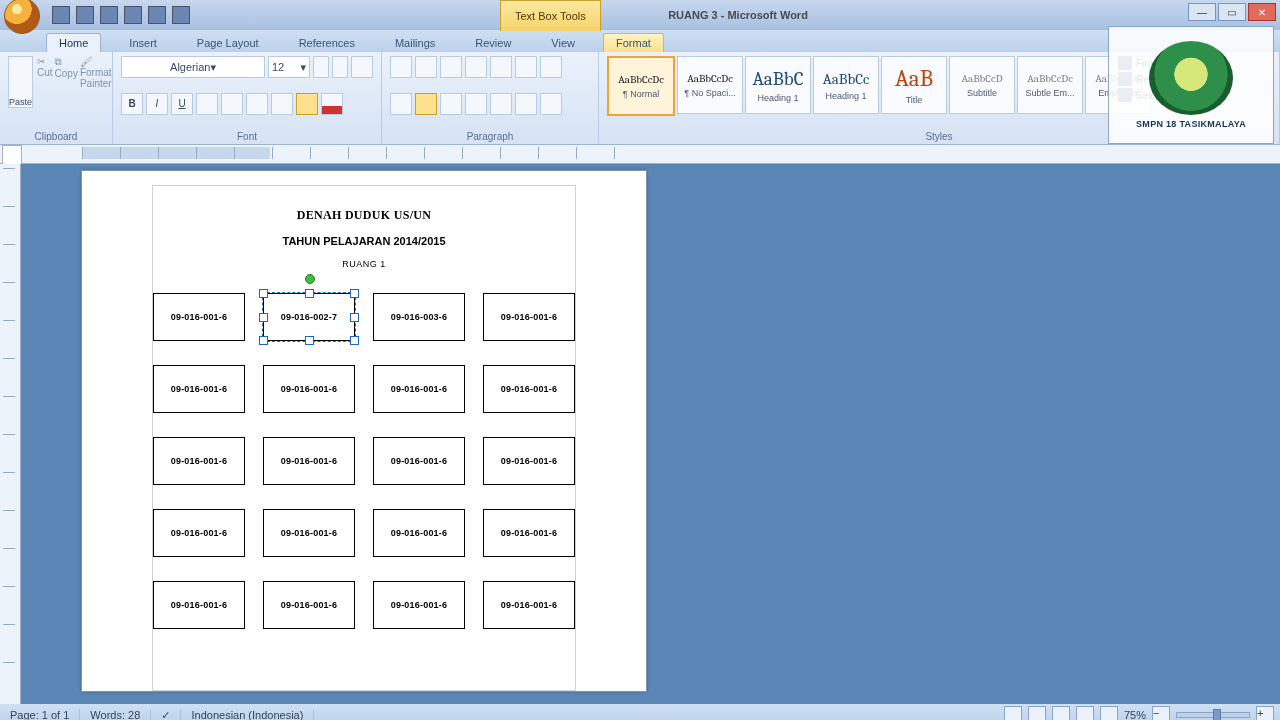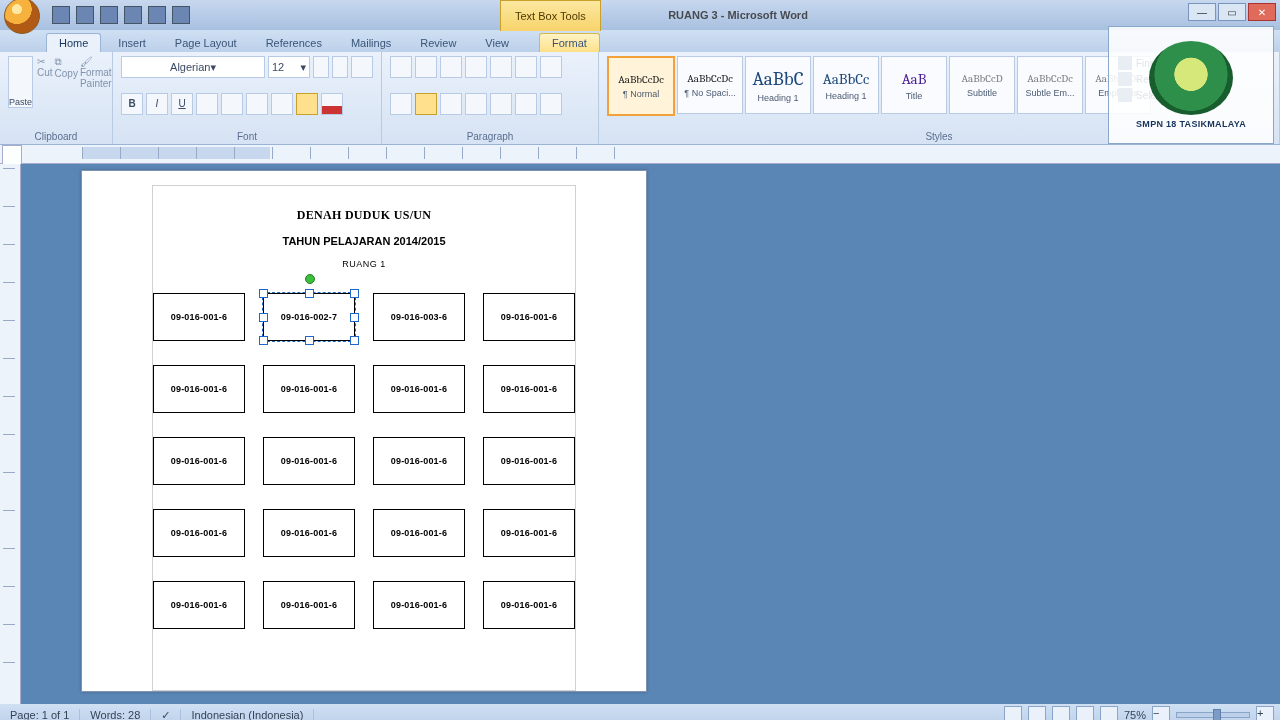--- a/index.html
+++ b/index.html
@@ -8,24 +8,24 @@
   .qat{display:flex;align-items:center;gap:6px;padding:0 6px;}
   .office-btn{width:34px;height:34px;border-radius:50%;background:radial-gradient(circle at 35% 30%,#ffe9a0 0 15%,#f7b13d 16% 45%,#b05a16 46% 100%);border:1px solid #8a5a20;margin:2px 6px 0 4px;}
   .qat .qicon{width:16px;height:16px;background:#6b86b2;border:1px solid #456;}
   .title-center{flex:1;text-align:center;opacity:.85;}
   .title-doc{font-weight:600;}
   .ctx-tab{position:absolute;left:500px;top:0;height:30px;padding:0 14px;display:flex;align-items:center;background:linear-gradient(#fce8a0,#f7d36b);border:1px solid #c8a02c;border-bottom:none;font-size:11px;color:#5a3;color:#4d3900;}
   .win-ctrl{display:flex;gap:2px;position:absolute;right:4px;top:3px;}
   .win-ctrl span{width:26px;height:16px;background:#dbe6f4;border:1px solid #7a95bd;display:flex;align-items:center;justify-content:center;font-size:10px;}
   .win-ctrl .close{background:#e06b5b;border-color:#a33;color:#fff;}
   
-  .ribbontabs{height:22px;background:linear-gradient(#cfe0f3,#bcd0ea);display:flex;align-items:flex-end;gap:5px;padding-left:46px;font-size:11px;color:#2a4;color:#3a5577;}
+  .ribbontabs{height:22px;background:linear-gradient(#cfe0f3,#bcd0ea);display:flex;align-items:flex-end;gap:16px;padding-left:46px;font-size:11px;color:#2a4;color:#3a5577;}
   .ribbontabs .tab{padding:3px 12px;cursor:pointer;}
   .ribbontabs .tab.active{background:#eaf1fb;border:1px solid #9ab3d6;border-bottom:none;border-radius:3px 3px 0 0;color:#16365d;}
-  .ribbontabs .tab.ctx{background:linear-gradient(#fff3c5,#fde089);border:1px solid #d7b74a;border-bottom:none;border-radius:3px 3px 0 0;margin-left:13px;}
+  .ribbontabs .tab.ctx{background:linear-gradient(#fff3c5,#fde089);border:1px solid #d7b74a;border-bottom:none;border-radius:3px 3px 0 0;margin-left:0;}
   
   .ribbon{height:92px;background:linear-gradient(#eaf1fb,#d6e3f4);border-bottom:1px solid #9ab3d6;display:flex;font-size:10px;color:#3a4a63;position:relative;filter:blur(.3px);}
   .group{border-right:1px solid #b9cbe4;padding:4px 8px 2px;display:flex;flex-direction:column;justify-content:space-between;}
   .group-label{text-align:center;font-size:10px;color:#5a6e8e;padding-top:2px;}
   .btnrow{display:flex;gap:3px;align-items:center;}
   .ib{width:20px;height:20px;border:1px solid #b9cbe4;background:#f4f8fd;}
   .ib.sel{background:#ffe08c;border-color:#c8a02c;}
   .ib.narrow{width:14px;}
   .fontname{width:118px;height:20px;border:1px solid #b9cbe4;background:#fff;font-size:11px;padding:0 12px;display:flex;align-items:center;justify-content:center;}
   .fontsize{width:34px;height:20px;border:1px solid #b9cbe4;background:#fff;font-size:11px;display:flex;align-items:center;justify-content:space-between;padding:0 3px;}
@@ -185,21 +185,21 @@
         </div>
         <div class="swatch">
           <span class="samp" style="font-size:19px;color:#1f497d">AaBbC</span>
           <span class="lbl">Heading 1</span>
         </div>
         <div class="swatch">
           <span class="samp" style="font-size:15px;color:#1f497d">AaBbCc</span>
           <span class="lbl">Heading 1</span>
         </div>
         <div class="swatch">
-          <span class="samp" style="font-size:15px;color:#4c1d95">AaB</span>
+          <span class="samp" style="font-size:23px;color:#c2410c">AaB</span>
           <span class="lbl">Title</span>
         </div>
         <div class="swatch">
           <span class="samp" style="font-size:11px;color:#808080">AaBbCcD</span>
           <span class="lbl">Subtitle</span>
         </div>
         <div class="swatch">
           <span class="samp" style="font-size:11px;color:#808080">AaBbCcDc</span>
           <span class="lbl">Subtle Em...</span>
         </div>

